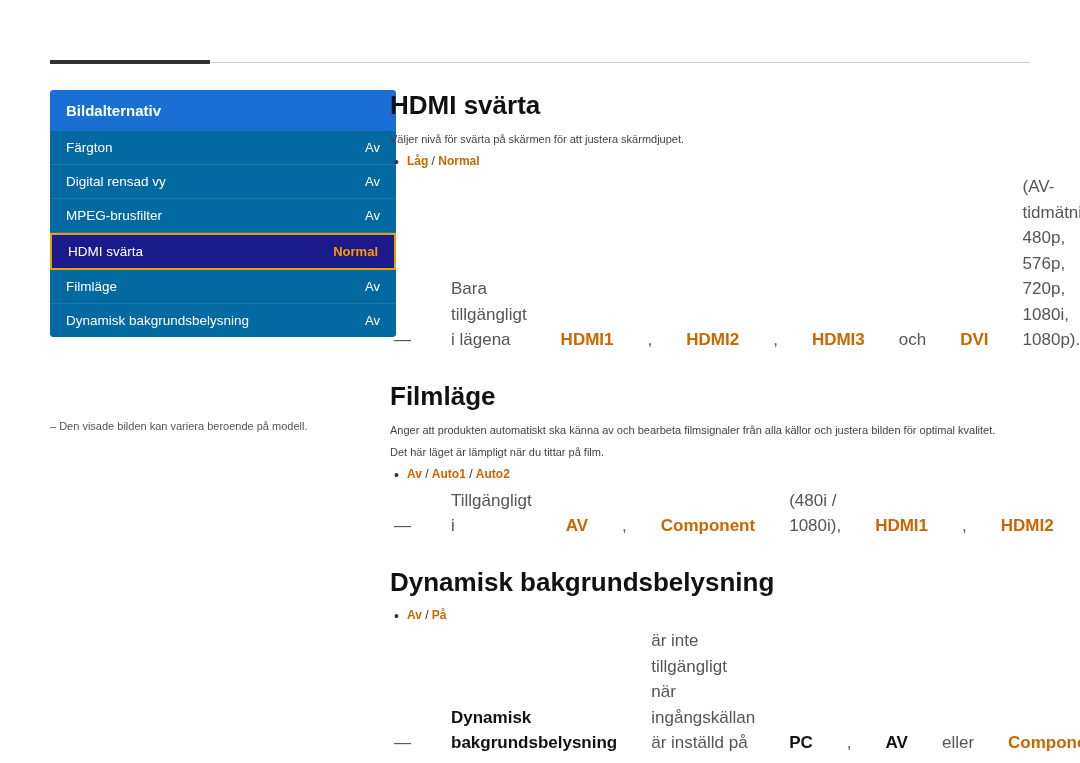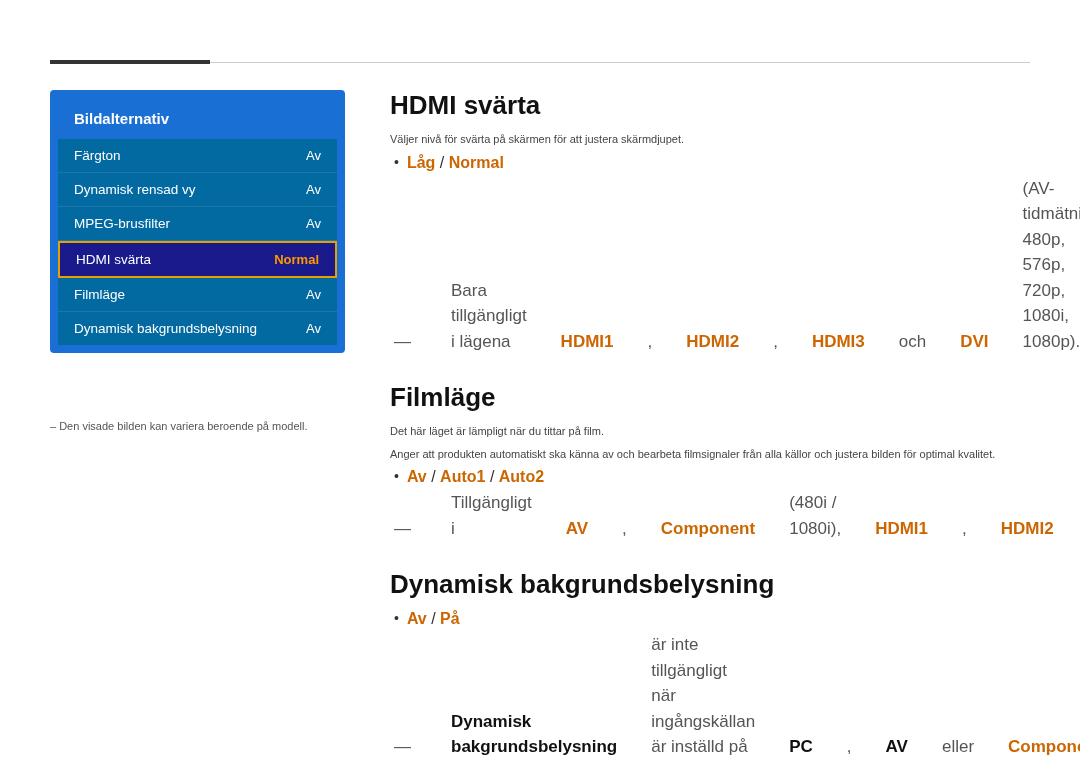--- a/index.html
+++ b/index.html
@@ -31,24 +31,24 @@
       flex: 1;
       height: 1px;
       background: #ccc;
     }
 
     
     .sidebar {
       position: absolute;
       top: 90px;
       left: 50px;
-      width: 295px;
+      width: 346px;
       background: #1a6fd4;
       border-radius: 4px;
-      padding: 8px;
+      padding: 0;
       overflow: hidden;
     }
     .sidebar-header {
       background: #1a6fd4;
       color: white;
       font-size: 15px;
       font-weight: 600;
       padding: 12px 16px;
     }
     .sidebar-item {
@@ -110,21 +110,21 @@
     }
     .section-desc {
       font-size: 11px;
       color: #444;
       margin-bottom: 6px;
       line-height: 1.5;
     }
     .bullet-item {
       display: flex;
       align-items: flex-start;
-      font-size: 16px;
+      font-size: 12px;
       color: #333;
       margin-bottom: 4px;
       padding-left: 4px;
     }
     .bullet-item::before {
       content: '•';
       margin-right: 8px;
       color: #333;
       font-size: 14px;
       line-height: 1.2;
@@ -156,21 +156,21 @@
   <div class="top-bar-light"></div>
 </div>
 
 <div class="sidebar">
   <div class="sidebar-header">Bildalternativ</div>
   <div class="sidebar-item">
     <span class="item-label">Färgton</span>
     <span class="item-value">Av</span>
   </div>
   <div class="sidebar-item">
-    <span class="item-label">Dynamisk rensad vy</span>
+    <span class="item-label">Digital rensad vy</span>
     <span class="item-value">Av</span>
   </div>
   <div class="sidebar-item">
     <span class="item-label">MPEG-brusfilter</span>
     <span class="item-value">Av</span>
   </div>
   <div class="sidebar-item active">
     <span class="item-label">HDMI svärta</span>
     <span class="item-value">Normal</span>
   </div>
@@ -196,22 +196,22 @@
       <span>&nbsp;/&nbsp;</span>
       <span class="orange">Normal</span>
     </div>
     <div class="dash-note">
       Bara tillgängligt i lägena <span class="orange">HDMI1</span>, <span class="orange">HDMI2</span>, <span class="orange">HDMI3</span> och <span class="orange">DVI</span> (AV-tidmätning: 480p, 576p, 720p, 1080i, 1080p).
     </div>
   </div>
 
   <div class="section">
     <div class="section-title">Filmläge</div>
+    <div class="section-desc">Anger att produkten automatiskt ska känna av och bearbeta filmsignaler från alla källor och justera bilden för optimal kvalitet.</div>
     <div class="section-desc">Det här läget är lämpligt när du tittar på film.</div>
-    <div class="section-desc">Anger att produkten automatiskt ska känna av och bearbeta filmsignaler från alla källor och justera bilden för optimal kvalitet.</div>
     <div class="bullet-item">
       <span class="orange">Av</span>
       <span>&nbsp;/&nbsp;</span>
       <span class="orange">Auto1</span>
       <span>&nbsp;/&nbsp;</span>
       <span class="orange">Auto2</span>
     </div>
     <div class="dash-note">
       Tillgängligt i <span class="orange">AV</span>, <span class="orange">Component</span> (480i / 1080i), <span class="orange">HDMI1</span>, <span class="orange">HDMI2</span>, <span class="orange">HDMI3</span> (1080i).
     </div>

